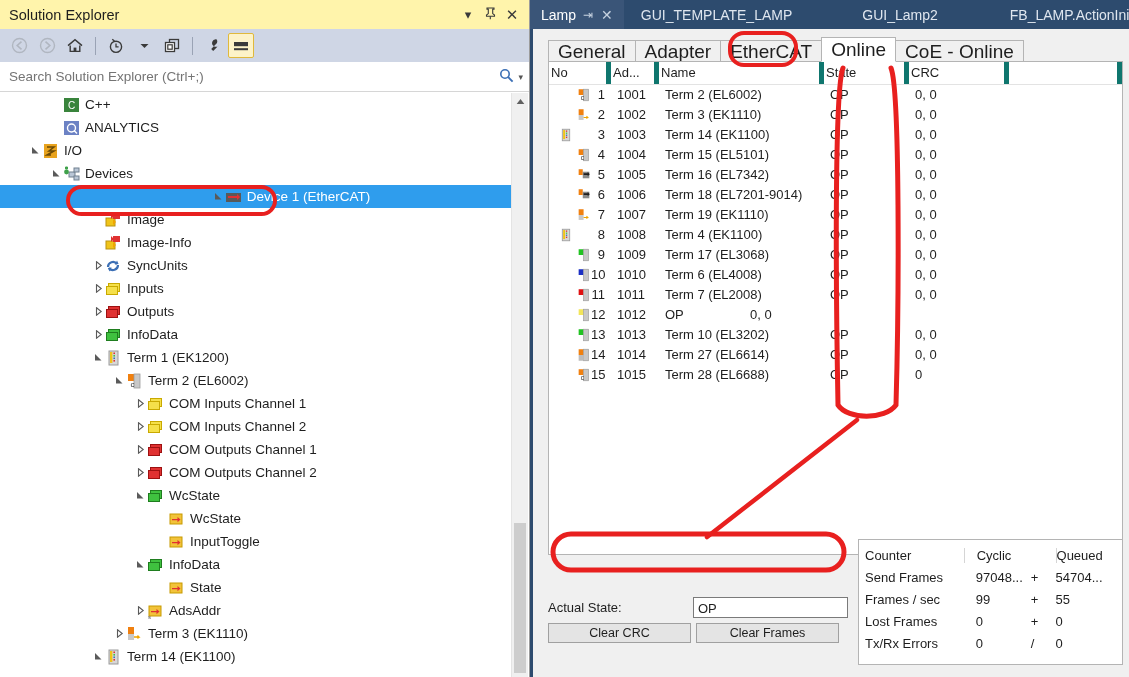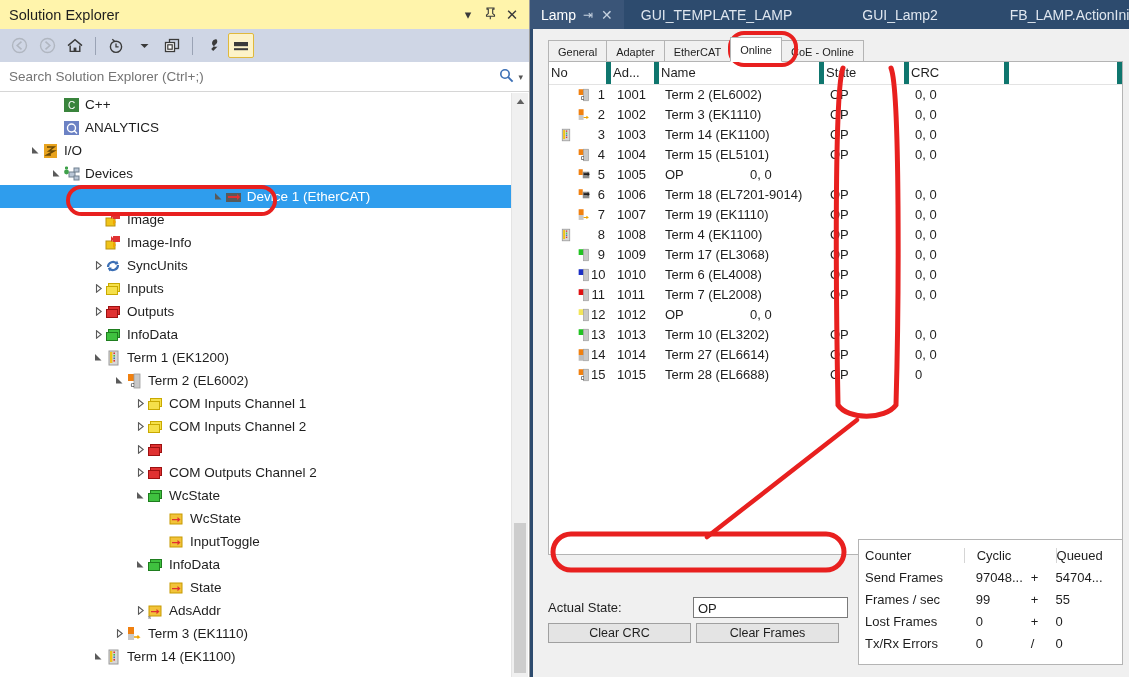--- a/index.html
+++ b/index.html
@@ -45,21 +45,21 @@
   .docpane{position:absolute;left:530px;top:0;width:599px;height:677px;background:#ffffff;}
   .tabstrip{height:29px;background:#2d4b6e;display:flex;align-items:stretch;}
   .dtab{display:flex;align-items:center;padding:0 11px;font-size:14px;color:#dfe6ef;white-space:nowrap;}
   .dtab.active{background:#3a5578;color:#ffffff;}
   .dtab .pin{margin-left:7px;font-size:12px;color:#c6d2e0;}
   .dtab .x{margin-left:8px;font-size:14px;color:#c6d2e0;}
 
   .pagebody{position:absolute;left:0;top:29px;right:0;bottom:0;background:#f0f0f0;border-left:3px solid #2d4b6e;box-sizing:border-box;}
 
   .subtabs{position:absolute;left:15px;top:8px;display:flex;align-items:flex-end;height:25px;}
-  .stab{height:22px;padding:0 9px;display:flex;align-items:center;font-size:11px;color:#1e1e1e;background:#f0f0f0;border:1px solid #b4b4b4;border-bottom:none;margin-right:-1px;box-sizing:border-box;}
+  .stab{height:22px;padding:0 9px;display:flex;align-items:center;font-size:19px;color:#1e1e1e;background:#f0f0f0;border:1px solid #b4b4b4;border-bottom:none;margin-right:-1px;box-sizing:border-box;}
   .stab.active{background:#ffffff;height:25px;border-bottom:1px solid #ffffff;z-index:3;position:relative;}
 
   .listbox{position:absolute;left:15px;top:32px;right:6px;height:494px;background:#ffffff;border:1px solid #b4b4b4;box-sizing:border-box;}
   .lhdr{display:flex;height:22px;align-items:center;border-bottom:1px solid #e3e3e3;font-size:13px;color:#1e1e1e;background:#fff;}
   .lhdr div{box-sizing:border-box;padding-left:2px;border-right:5px solid #0f766e;height:22px;line-height:22px;}
   .lrow{display:flex;height:20px;align-items:center;font-size:13px;color:#1e1e1e;}
   .lrow>div{box-sizing:border-box;padding-left:6px;height:20px;line-height:20px;}
   .c-no{width:62px;display:flex !important;align-items:center;}
   .c-no .n{flex:1;text-align:right;padding-right:6px;}
   .c-ad{width:48px;}
@@ -375,20 +375,21 @@
           <div style="width:134px;flex:0 0 134px"></div>
           <div class="tw">
             <svg width="9" height="9" viewBox="0 0 9 9">
               <path d="M2.5 0.8 L7.2 4.5 L2.5 8.2 Z" fill="none" stroke="#5a5a5a" stroke-width="1.1"></path>
             </svg>
           </div>
           <div class="ico"><svg width="17" height="16" viewBox="0 0 17 16">
               <rect x="3.5" y="2.5" width="11" height="8" fill="#e03131" stroke="#9d1111" stroke-width="1"></rect>
               <rect x="1.5" y="5.5" width="11" height="8" fill="#e03131" stroke="#9d1111" stroke-width="1"></rect>
             </svg></div>
+          <div class="lbl">COM Outputs Channel 1</div>
         </div>
         <div class="row">
           <div style="width:134px;flex:0 0 134px"></div>
           <div class="tw">
             <svg width="9" height="9" viewBox="0 0 9 9">
               <path d="M2.5 0.8 L7.2 4.5 L2.5 8.2 Z" fill="none" stroke="#5a5a5a" stroke-width="1.1"></path>
             </svg>
           </div>
           <div class="ico"><svg width="17" height="16" viewBox="0 0 17 16">
               <rect x="3.5" y="2.5" width="11" height="8" fill="#e03131" stroke="#9d1111" stroke-width="1"></rect>
@@ -625,20 +626,21 @@
               <div class="c-no">
                 <div style="width:18px;flex:0 0 18px"></div>
                 <div class="termico"><svg width="14" height="14" viewBox="0 0 17 16">
                     <rect x="2" y="1" width="5" height="7" fill="#f08010"></rect>
                     <rect x="7" y="4" width="8" height="8" fill="#8a8a8a"></rect>
                     <path d="M8 6 h5 l0 -1.5 l2.5 2.5 l-2.5 2.5 l0 -1.5 h-5 z" fill="#1e1e1e"></path>
                   </svg></div>
                 <div class="n">5</div>
               </div>
               <div class="c-ad">1005</div>
+              <div class="c-nm">Term 16 (EL7342)</div>
               <div class="c-st">OP</div>
               <div class="c-crc">0, 0</div>
               <div class="c-end"></div>
             </div>
             <div class="lrow">
               <div class="c-no">
                 <div style="width:18px;flex:0 0 18px"></div>
                 <div class="termico"><svg width="14" height="14" viewBox="0 0 17 16">
                     <rect x="2" y="1" width="5" height="7" fill="#f08010"></rect>
                     <rect x="7" y="4" width="8" height="8" fill="#8a8a8a"></rect>

